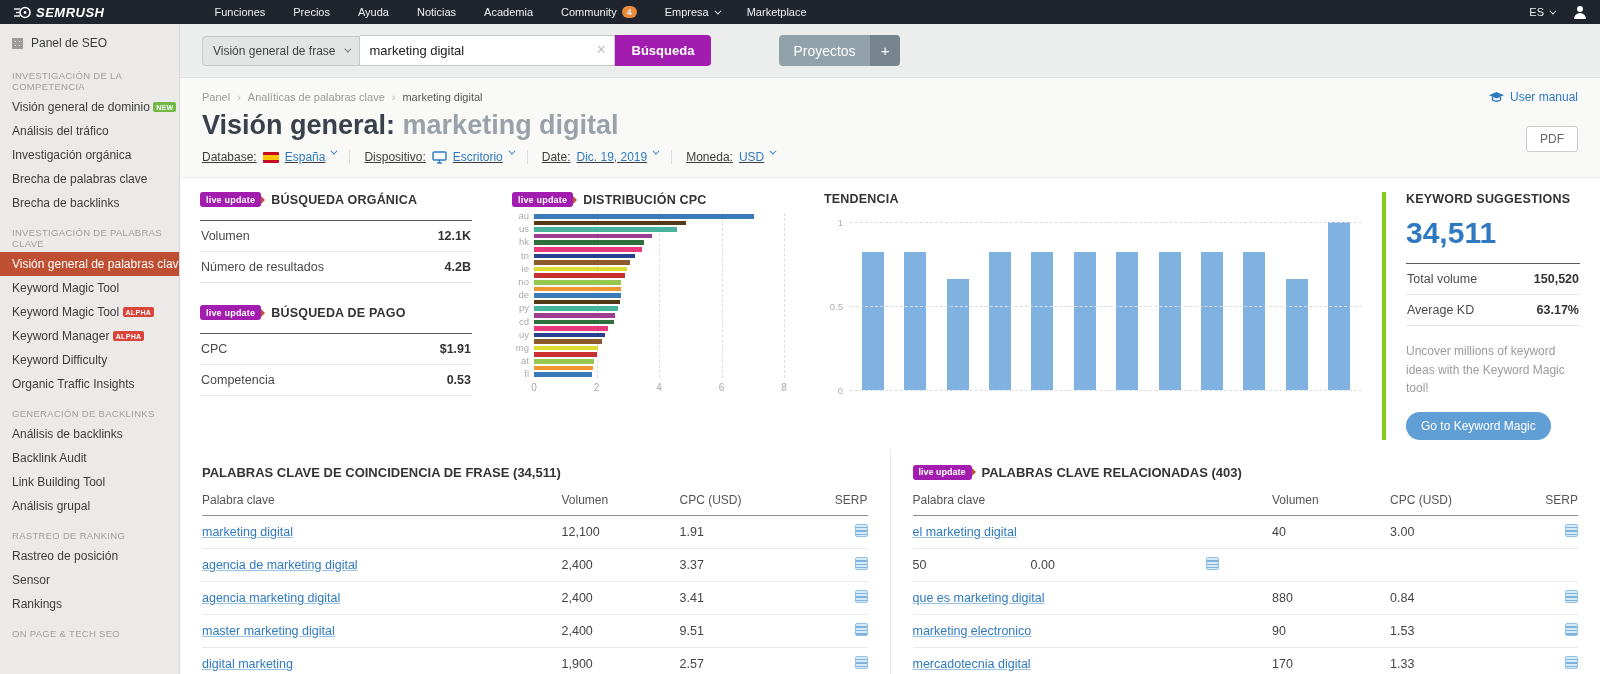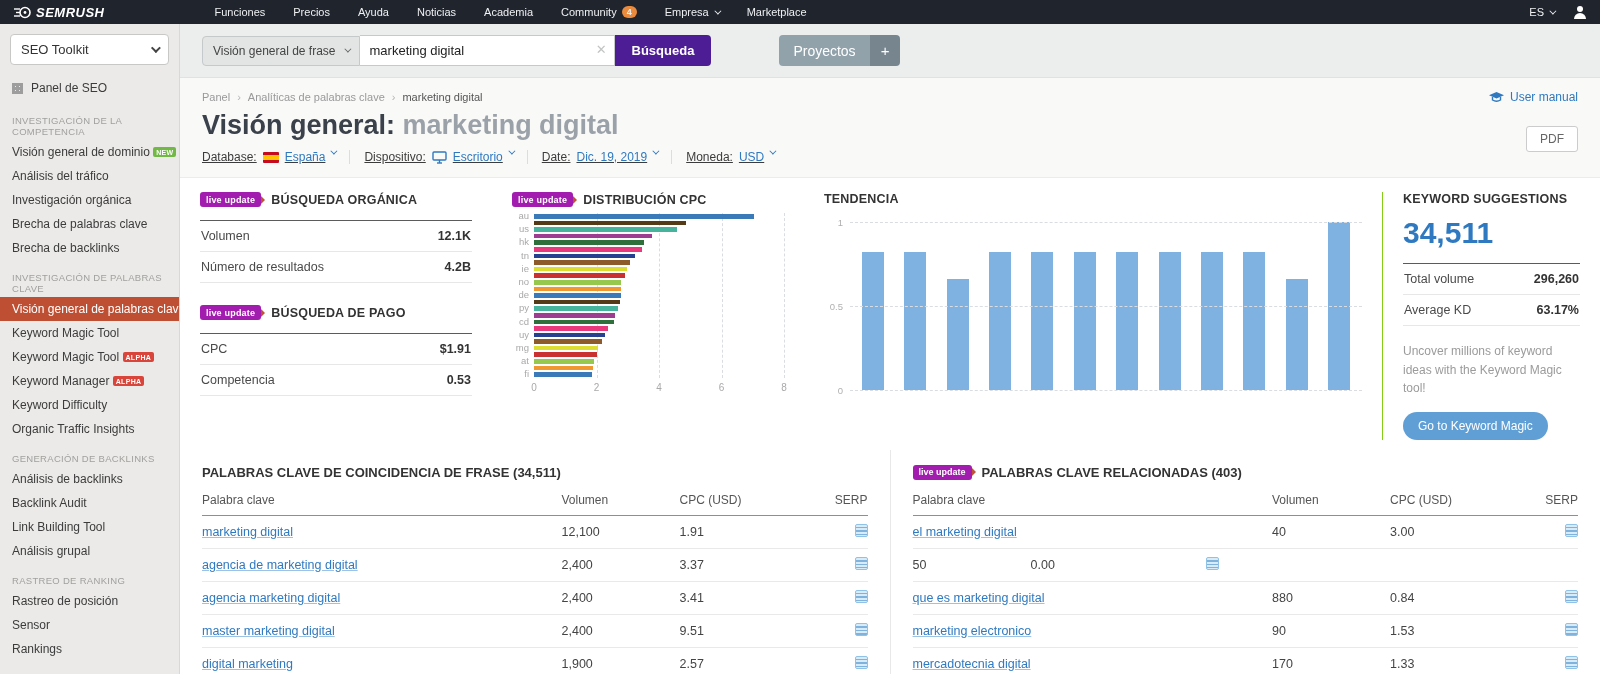--- a/index.html
+++ b/index.html
@@ -32,21 +32,21 @@
 
   .main { flex:1; background:#f9f9f8; display:flex; flex-direction:column; overflow:hidden; }
 
   
   .searchrow { background:#eceded; border-bottom:1px solid #e0e1e1; padding:11px 0 11px 22px; display:flex; align-items:center; }
   .scope { background:#e3e5e5; border:1px solid #c6c9c9; border-radius:4px 0 0 4px; padding:7px 10px; font-size:12px; color:#444; display:flex; align-items:center; gap:8px; cursor:pointer; }
   .scope .chev { color:#666; }
   .searchbox { position:relative; }
   .searchbox input { width:255px; border:1px solid #c6c9c9; border-left:none; padding:7px 26px 7px 10px; font-size:13px; color:#222; outline:none; font-family:inherit; height:31px; }
   .clear-x { position:absolute; right:8px; top:7px; color:#c2c4c4; font-size:13px; cursor:pointer; }
-  .btn-search { background:#4c1d95; color:#fff; border:none; border-radius:0 4px 4px 0; padding:0 17px; height:31px; font-size:13px; font-weight:bold; cursor:pointer; font-family:inherit; }
+  .btn-search { background:#a21caf; color:#fff; border:none; border-radius:0 4px 4px 0; padding:0 17px; height:31px; font-size:13px; font-weight:bold; cursor:pointer; font-family:inherit; }
   .proj-group { margin-left:68px; display:flex; }
   .btn-projects { background:#92a2ab; color:#fff; border:none; border-radius:4px 0 0 4px; padding:0 14px; height:31px; font-size:14px; cursor:pointer; font-family:inherit; }
   .btn-add { background:#76858e; color:#fff; border:none; border-radius:0 4px 4px 0; padding:0 11px; height:31px; font-size:15px; cursor:pointer; font-family:inherit; }
 
   
   .content-head { position:relative; padding:13px 22px 0; }
   .breadcrumb { font-size:11px; color:#999; display:flex; gap:7px; align-items:center; }
   .breadcrumb .crumb { cursor:pointer; }
   .breadcrumb .sep { color:#b5b5b5; }
   .breadcrumb .current { color:#555; }
@@ -61,21 +61,21 @@
   .filter .val { color:#2f79c0; display:flex; align-items:flex-start; gap:5px; }
   .filter .chev { color:#2f79c0; }
   .flag-es { width:16px; height:11px; display:inline-block; border-radius:1px; background:linear-gradient(#c60b1e 27%, #ffc400 27%, #ffc400 73%, #c60b1e 73%); }
 
   
   .panels { margin-top:13px; background:#fff; border-top:1px solid #ececeb; display:flex; padding:14px 0 10px; }
   .panel { padding:0 20px; }
   .p-org { width:312px; flex-shrink:0; }
   .p-cpc { width:312px; flex-shrink:0; }
   .p-trend { flex:1; }
-  .p-sugg { width:218px; flex-shrink:0; border-left:1px solid #84cc16; }
+  .p-sugg { width:218px; flex-shrink:0; border-left:4px solid #84cc16; }
   .panel-head { display:flex; align-items:center; gap:10px; font-size:12.5px; font-weight:bold; color:#333; letter-spacing:.2px; }
   .live-badge { position:relative; background:#a21caf; color:#fff; font-size:9px; font-weight:bold; padding:2.5px 6px; border-radius:3px; white-space:nowrap; }
   .live-badge:after { content:""; position:absolute; right:-4px; top:50%; margin-top:-4px; border-left:4px solid #bf5238; border-top:4px solid transparent; border-bottom:4px solid transparent; }
   .kv { margin-top:13px; border-top:1px solid #5b5b5b; }
   .kv-row { display:flex; justify-content:space-between; padding:8px 1px; border-bottom:1px solid #e7e7e7; font-size:12.5px; color:#4a4a4a; }
   .kv-row b { color:#333; }
   .gap-head { margin-top:22px; }
 
   
   .cpc-chart { margin-top:6px; display:flex; }
@@ -171,24 +171,20 @@
       <span>ES</span>
       <span class="chev"></span>
     </span>
     <span class="user-glyph"></span>
   </div>
 </div>
 
 <div class="layout">
 
   <div class="sidebar">
-    <div class="toolkit">
-      <span>SEO Toolkit</span>
-      <span class="chev"></span>
-    </div>
     <div class="side-dash">
       <span class="grid-icon"></span>
       <span>Panel de SEO</span>
     </div>
     <div id="sidebar-sections">
         <div class="side-header">INVESTIGACIÓN DE LA COMPETENCIA</div>
         <div class="side-item" style="white-space: nowrap;"><span>Visión general de dominio</span> <span class="mini-badge green">NEW</span></div>
         <div class="side-item"><span>Análisis del tráfico</span></div>
         <div class="side-item"><span>Investigación orgánica</span></div>
         <div class="side-item"><span>Brecha de palabras clave</span></div>
@@ -480,21 +476,21 @@
       </div>
 
       <div class="panel p-sugg">
         <div class="panel-head">
           <span>KEYWORD SUGGESTIONS</span>
         </div>
         <div class="sugg-num">34,511</div>
         <div class="kv">
             <div class="kv-row">
               <span>Total volume</span>
-              <b>296,260</b>
+              <b>150,520</b>
             </div>
             <div class="kv-row">
               <span>Average KD</span>
               <b>63.17%</b>
             </div>
           </div>
         <div class="sugg-text">Uncover millions of keyword ideas with the Keyword Magic tool!</div>
         <button class="btn-magic">Go to Keyword Magic</button>
       </div>
     </div>

